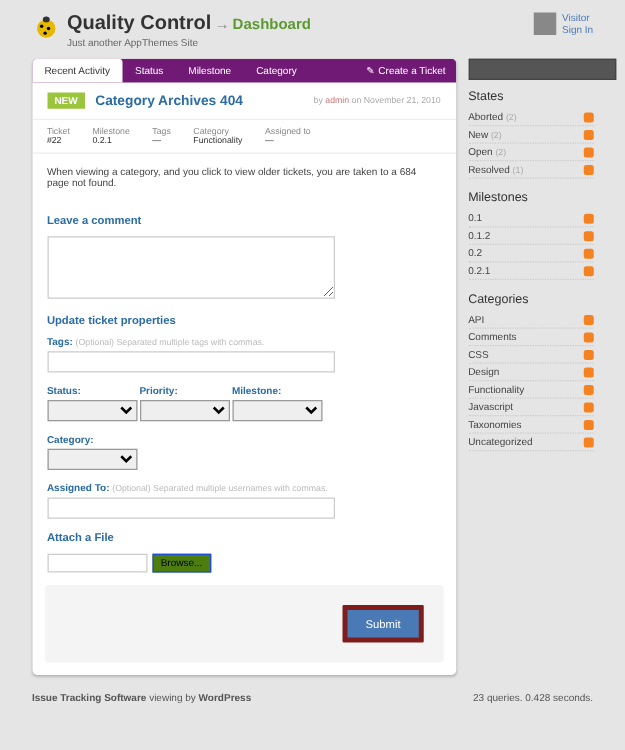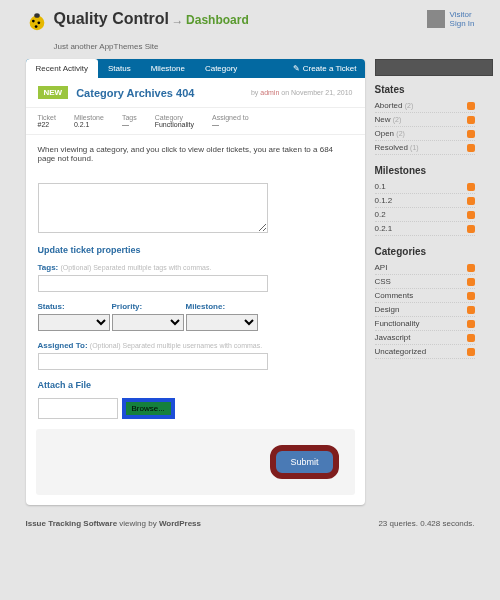--- a/index.html
+++ b/index.html
@@ -3,28 +3,28 @@
 <meta charset="utf-8">
 <style>
 *{margin:0;padding:0;box-sizing:border-box}
 body{font-family:Arial,Helvetica,sans-serif;font-size:9px;background:#e5e5e5;color:#333;width:500px}
 .page{width:477px;margin:0 auto}
 .header-row{display:flex;justify-content:space-between;align-items:flex-start;padding:10px 14px 8px}
 .brand{display:flex;gap:6px;align-items:flex-start}
 .brand-text .title{font-size:16px;font-weight:bold;color:#333;display:inline}
 .brand-text .arrow{color:#888;font-size:12px}
 .brand-text .dash{color:#5a9a2f;font-size:12px;font-weight:bold}
-.brand-text .tagline{font-size:8px;color:#666;margin-top:14px}
+.brand-text .tagline{font-size:8px;color:#666;margin-top:2px}
 .user-box{display:flex;gap:5px;align-items:flex-start;font-size:8px}
 .user-box .avatar{width:18px;height:18px;background:#888}
 .user-box a{color:#4a7ab5;text-decoration:none;display:block}
 .content-row{display:flex;gap:10px;padding:0 14px}
 .main-col{flex:1;background:#fff;border-radius:4px;box-shadow:0 1px 2px rgba(0,0,0,.2);overflow:hidden}
 .side-col{width:100px}
-.tabbar{display:flex;background:#0369a1;position:relative}
+.tabbar{display:flex;background:#701a75;position:relative}
 .tab{padding:5px 10px;color:#fff;font-size:8px;cursor:pointer}
 .tab.active{background:#fff;color:#333;border-top-left-radius:3px;border-top-right-radius:3px}
 .create-ticket{margin-left:auto;padding:5px 8px;color:#fff;font-size:8px;cursor:pointer}
 .pencil{display:inline-block;margin-right:3px}
 .ticket-head{display:flex;align-items:center;gap:8px;padding:8px 12px;border-bottom:1px solid #eee}
 .badge-new{background:#9bc53d;color:#fff;padding:2px 6px;font-size:8px;font-weight:bold}
 .ticket-title{color:#2b6ca3;font-weight:bold;font-size:11px;flex:1}
 .byline{font-size:7px;color:#aaa}
 .byline .author{color:#c77}
 .meta-row{display:flex;gap:18px;padding:6px 12px;border-bottom:1px solid #eee;font-size:7px}
@@ -37,27 +37,27 @@
 .form-block{margin-left:0}
 .form-label{font-size:8px;color:#2b6ca3;font-weight:bold;display:block;margin-bottom:3px}
 .hint{color:#bbb;font-weight:normal;font-size:7px}
 .text-input{width:230px;padding:3px;border:1px solid #ccc;font-size:8px}
 .form-row{display:flex;gap:2px;margin-top:10px}
 .form-row .col{flex:none}
 select{width:72px;padding:2px;border:1px solid #999;font-size:8px}
 .attach{margin:10px 12px}
 .file-row{display:flex;gap:4px;margin-top:4px}
 .file-path{width:80px;border:1px solid #ccc;padding:2px;font-size:8px}
-.browse-btn{padding:2px 6px;font-size:8px;border:4px solid #1d4ed8;background:#15803d;cursor:pointer}
+.browse-btn{padding:2px 6px;font-size:8px;border:1px solid #1d4ed8;background:#4d7c0f;cursor:pointer}
 .submit-block{background:#f4f4f4;margin:10px;padding:16px;border-radius:3px;text-align:right}
-.submit-btn{background:#4a7ab5;color:#fff;border:6px solid #7f1d1d;padding:6px 14px;font-size:9px;border-radius:12px;cursor:pointer}
+.submit-btn{background:#4a7ab5;color:#fff;border:4px solid #7f1d1d;padding:6px 14px;font-size:9px;border-radius:1px;cursor:pointer}
 .search-row{display:flex;margin-bottom:8px}
 .search-input{flex:1;background:#555;border:1px solid #444;padding:3px;color:#fff;font-size:8px}
 .side-section{margin-bottom:10px}
-.side-section h4{font-size:10px;font-weight:bold;color:#333;margin-bottom:4px}
+.side-section h4{font-size:10px;font-weight:normal;color:#333;margin-bottom:4px}
 .side-list .row{display:flex;justify-content:space-between;align-items:center;padding:2px 0;border-bottom:1px dotted #ccc;font-size:8px}
 .side-list .row .label{color:#444}
 .side-list .row .count{color:#aaa;font-size:7px}
 .rss{width:8px;height:8px;background:#f58220;border-radius:2px;display:inline-block}
 .footer{display:flex;justify-content:space-between;padding:14px;font-size:8px;color:#555}
 .footer b{font-weight:bold}
 .logo{width:22px;height:22px}
 </style>
 </head>
 <body>
@@ -125,33 +125,37 @@
           </div>
         <div class="meta-item">
             <div class="label">Assigned to</div>
             <div class="value">—</div>
           </div>
       </div>
 
       <div class="ticket-body">When viewing a category, and you click to view older tickets, you are taken to a 684 page not found.</div>
 
       <div class="section comment-box">
+        <h3>Leave a comment</h3>
         <textarea style=""></textarea>
       </div>
 
       <div class="section">
         <h3>Update ticket properties</h3>
         <div class="form-block">
           <label class="form-label"><span>Tags:</span> <span class="hint">(Optional) Separated multiple tags with commas.</span></label>
           <input class="text-input" style="">
           <div class="form-row">
             <div class="col"><label class="form-label">Status:</label><select><option></option></select></div>
             <div class="col"><label class="form-label">Priority:</label><select><option></option></select></div>
             <div class="col"><label class="form-label">Milestone:</label><select><option></option></select></div>
           </div>
+          <div class="form-row">
+            <div class="col"><label class="form-label">Category:</label><select><option></option></select></div>
+          </div>
           <div style="margin-top:10px">
             <label class="form-label"><span>Assigned To:</span> <span class="hint">(Optional) Separated multiple usernames with commas.</span></label>
             <input class="text-input" style="">
           </div>
         </div>
       </div>
 
       <div class="section attach">
         <h3>Attach a File</h3>
         <div class="file-row">
@@ -214,37 +218,41 @@
           </div>
       </div>
       <div class="side-section">
         <h4>Categories</h4>
         <div class="side-list" id="categories-list">
             <div class="row">
               <span><span class="label">API</span></span>
               <span class="rss"></span>
             </div>
             <div class="row">
+              <span><span class="label">Comments</span></span>
+              <span class="rss"></span>
+            </div>
+            <div class="row">
               <span><span class="label">CSS</span></span>
               <span class="rss"></span>
             </div>
             <div class="row">
-              <span><span class="label">Comments</span></span>
-              <span class="rss"></span>
-            </div>
-            <div class="row">
               <span><span class="label">Design</span></span>
               <span class="rss"></span>
             </div>
             <div class="row">
               <span><span class="label">Functionality</span></span>
               <span class="rss"></span>
             </div>
             <div class="row">
               <span><span class="label">Javascript</span></span>
+              <span class="rss"></span>
+            </div>
+            <div class="row">
+              <span><span class="label">Taxonomies</span></span>
               <span class="rss"></span>
             </div>
             <div class="row">
               <span><span class="label">Uncategorized</span></span>
               <span class="rss"></span>
             </div>
           </div>
       </div>
     </div>
   </div>

